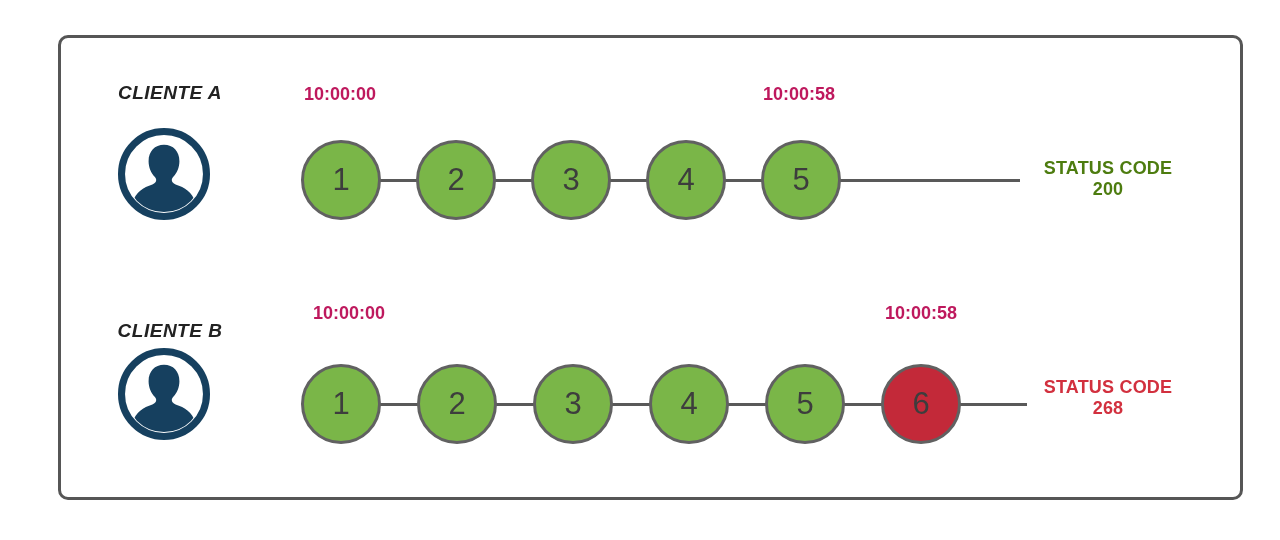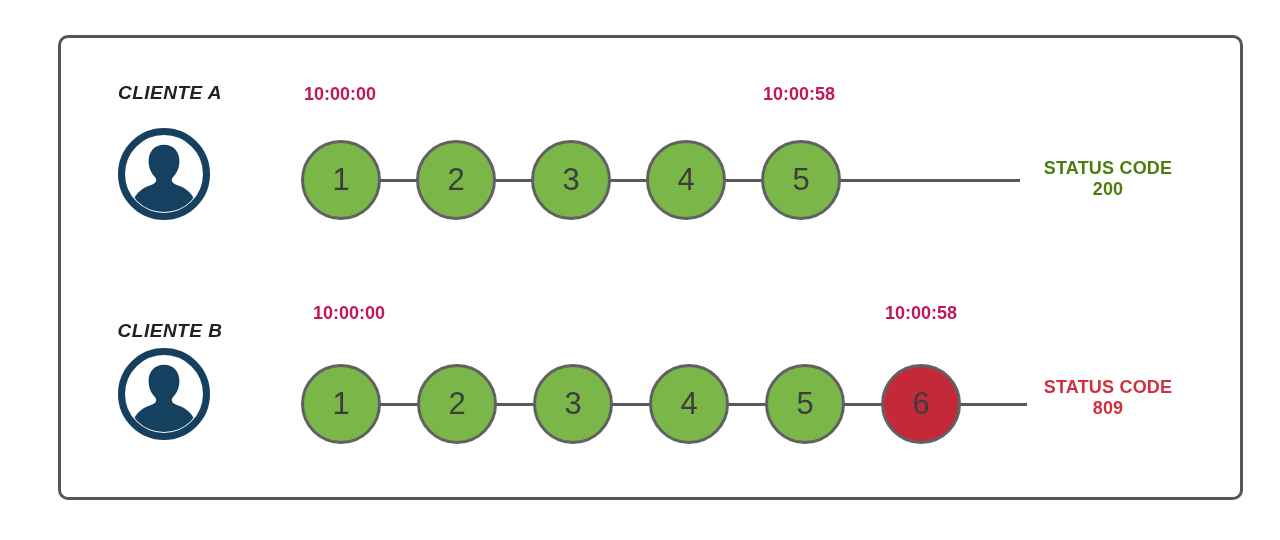--- a/index.html
+++ b/index.html
@@ -132,16 +132,16 @@
   <div class="track track-b"></div>
 
   <div class="node row-b-node" style="left:301px;">1</div>
   <div class="node row-b-node" style="left:417px;">2</div>
   <div class="node row-b-node" style="left:533px;">3</div>
   <div class="node row-b-node" style="left:649px;">4</div>
   <div class="node row-b-node" style="left:765px;">5</div>
   <div class="node row-b-node rejected" style="left:881px;">6</div>
 
   <div class="status status-b">
-    <div>STATUS CODE 809</div>
+    <div>STATUS CODE 268</div>
   </div>
 
 </div>
 
 </body></html>

